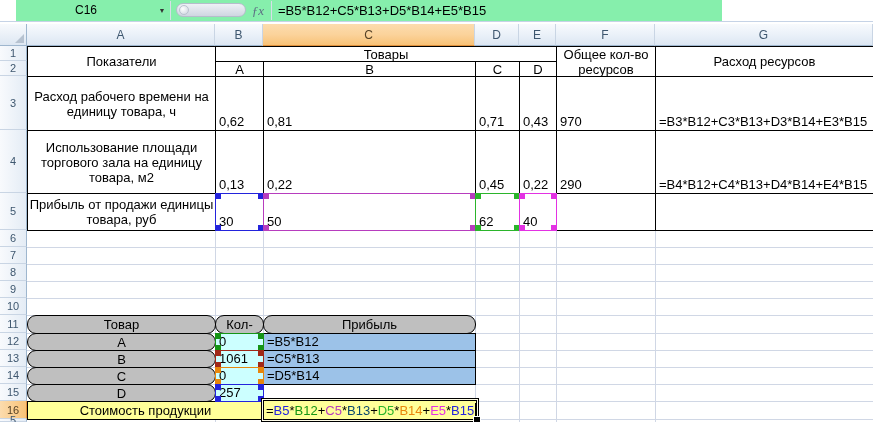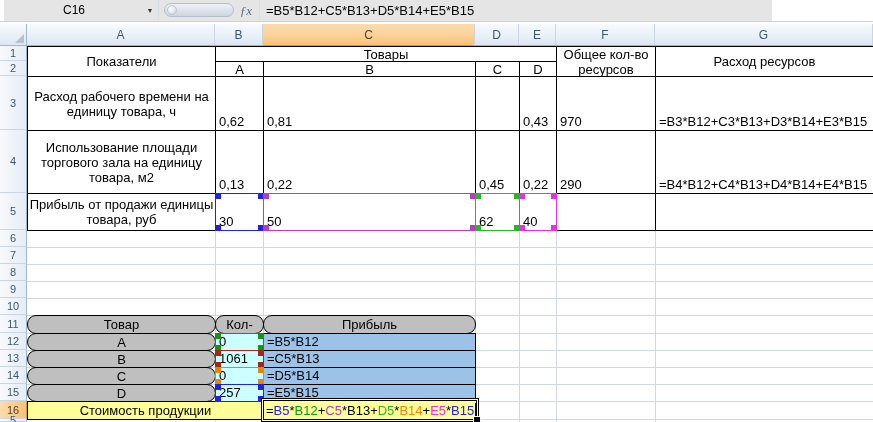--- a/index.html
+++ b/index.html
@@ -1,21 +1,21 @@
 <!DOCTYPE html>
 <html><head>
 <meta charset="utf-8">
 <style>
   html,body{margin:0;padding:0;background:#fff;}
   #app{position:relative;width:873px;height:422px;overflow:hidden;
        font-family:"Liberation Sans",sans-serif;font-size:13px;color:#000;background:#fff;}
   .abs{position:absolute;box-sizing:border-box;}
 
   
-  .fbar{left:4px;top:0;width:768px;height:21px;background:#e5e5e5;}
+  .fbar{left:16px;top:0;width:706px;height:21px;background:#86efac;}
   .fbar-underline1{left:0;top:21px;width:873px;height:1px;background:#c6d3e6;}
   .fbar-underline2{left:0;top:22px;width:873px;height:2px;background:#fff;}
   .namebox{left:0;top:0;width:140px;height:21px;line-height:21px;text-align:center;font-size:12px;}
   .nb-arrow{left:138px;top:0;width:16px;height:21px;line-height:21px;text-align:center;font-size:7px;color:#333;}
   .nb-border{left:154px;top:1px;width:1px;height:19px;background:#d7dee8;}
   .gripper{left:160px;top:3px;width:70px;height:14px;border-radius:8px;
            background:linear-gradient(#eef1f6,#cfd6e1);border:1px solid #b5bdcb;}
   .gripper-dot{left:163px;top:5px;width:10px;height:10px;border-radius:50%;
                background:radial-gradient(circle at 35% 35%,#fdfefe,#cdd4df);border:1px solid #bac2cf;}
   .fx{left:231px;top:0;width:22px;height:21px;line-height:21px;text-align:center;
@@ -150,20 +150,21 @@
     <div class="cell cc" style="left:448px;top:15px;width:45px;height:16px">C</div>
     <div class="cell cc" style="left:492px;top:15px;width:38px;height:16px">D</div>
     <div class="cell cc" style="left:628px;top:0;width:219px;height:31px">Расход ресурсов</div>
     <div class="cell cc" style="left:529px;top:0;width:100px;height:31px">Общее кол-во
 ресурсов</div>
 
     <div class="cell cc" style="left:0;top:30px;width:189px;height:55px">Расход рабочего времени на
 единицу товара, ч</div>
     <div class="cell bl" style="left:188px;top:30px;width:49px;height:55px">0,62</div>
     <div class="cell bl" style="left:236px;top:30px;width:213px;height:55px">0,81</div>
+    <div class="cell bl" style="left:448px;top:30px;width:45px;height:55px">0,71</div>
     <div class="cell bl" style="left:492px;top:30px;width:38px;height:55px">0,43</div>
     <div class="cell bl" style="left:529px;top:30px;width:100px;height:55px">970</div>
     <div class="cell bl" style="left:628px;top:30px;width:219px;height:55px">=B3*B12+C3*B13+D3*B14+E3*B15</div>
 
     <div class="cell cc" style="left:0;top:84px;width:189px;height:64px">Использование площади
 торгового зала  на единицу
 товара, м2</div>
     <div class="cell bl" style="left:188px;top:84px;width:49px;height:64px">0,13</div>
     <div class="cell bl" style="left:236px;top:84px;width:213px;height:64px">0,22</div>
     <div class="cell bl" style="left:448px;top:84px;width:45px;height:64px">0,45</div>
@@ -193,21 +194,20 @@
     <div class="cell cc gray" style="left:0;top:35px;width:189px;height:18px">B</div>
     <div class="cell bl cyan" style="left:188px;top:35px;width:49px;height:18px">1061</div>
     <div class="cell bl blue" style="left:236px;top:35px;width:213px;height:18px">=C5*B13</div>
 
     <div class="cell cc gray" style="left:0;top:52px;width:189px;height:18px">C</div>
     <div class="cell bl cyan" style="left:188px;top:52px;width:49px;height:18px">0</div>
     <div class="cell bl blue" style="left:236px;top:52px;width:213px;height:18px">=D5*B14</div>
 
     <div class="cell cc gray" style="left:0;top:69px;width:189px;height:18px">D</div>
     <div class="cell bl cyan" style="left:188px;top:69px;width:49px;height:18px">257</div>
-    <div class="cell bl blue" style="left:236px;top:69px;width:213px;height:18px">=E5*B15</div>
 
     <div class="cell cc yellow" style="left:0;top:86px;width:237px;height:19px">Стоимость продукции</div>
     <div class="cell yellow" style="left:236px;top:86px;width:213px;height:19px"></div>
   </div>
 
   <div class="range-ref ref-b5" style="left:215px;top:193px;width:49px;height:38px"></div>
   <div class="range-ref ref-c5" style="left:263px;top:193px;width:213px;height:38px"></div>
   <div class="range-ref ref-d5" style="left:475px;top:193px;width:45px;height:38px"></div>
   <div class="range-ref ref-e5" style="left:519px;top:193px;width:38px;height:38px"></div>
   <div class="range-ref ref-b12" style="left:215px;top:333px;width:49px;height:18px"></div>
@@ -217,21 +217,21 @@
 
   <div class="abs edit-outer">
     <div class="edit-inner">
       <span style="color: rgb(0, 0, 0);">=</span>
         <span style="color: rgb(35, 35, 220);">B5</span>
         <span style="color: rgb(0, 0, 0);">*</span>
         <span style="color: rgb(21, 148, 21);">B12</span>
         <span style="color: rgb(0, 0, 0);">+</span>
         <span style="color: rgb(183, 61, 190);">C5</span>
         <span style="color: rgb(0, 0, 0);">*</span>
-        <span style="color: #000000;">B13</span>
+        <span style="color: #0c4a6e;">B13</span>
         <span style="color: rgb(0, 0, 0);">+</span>
         <span style="color: rgb(43, 181, 43);">D5</span>
         <span style="color: rgb(0, 0, 0);">*</span>
         <span style="color: rgb(232, 134, 12);">B14</span>
         <span style="color: rgb(0, 0, 0);">+</span>
         <span style="color: rgb(227, 50, 227);">E5</span>
         <span style="color: rgb(0, 0, 0);">*</span>
         <span style="color: rgb(35, 35, 220);">B15</span>
         <span class="caret"></span>
     </div>

